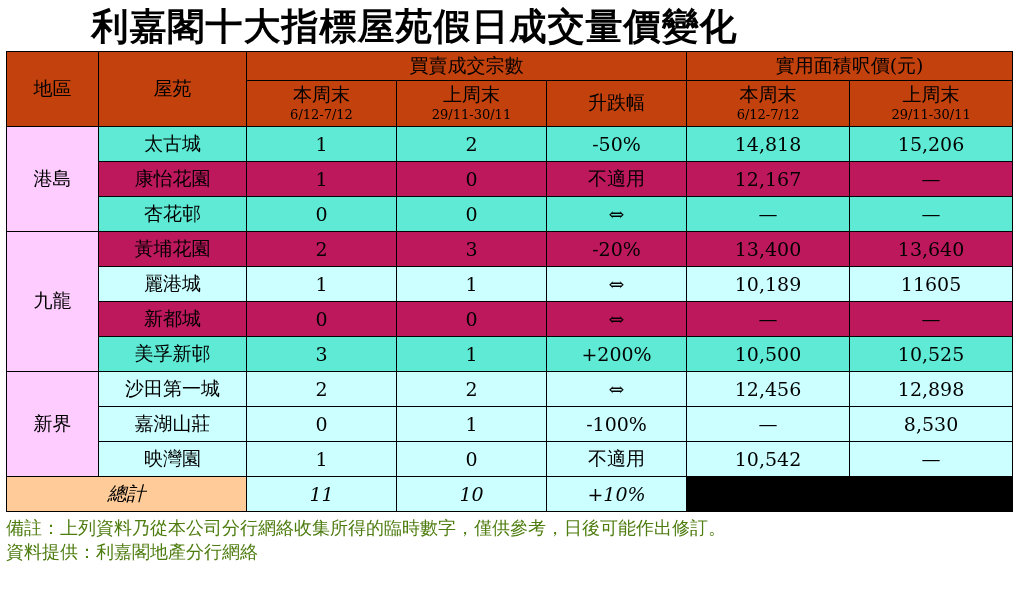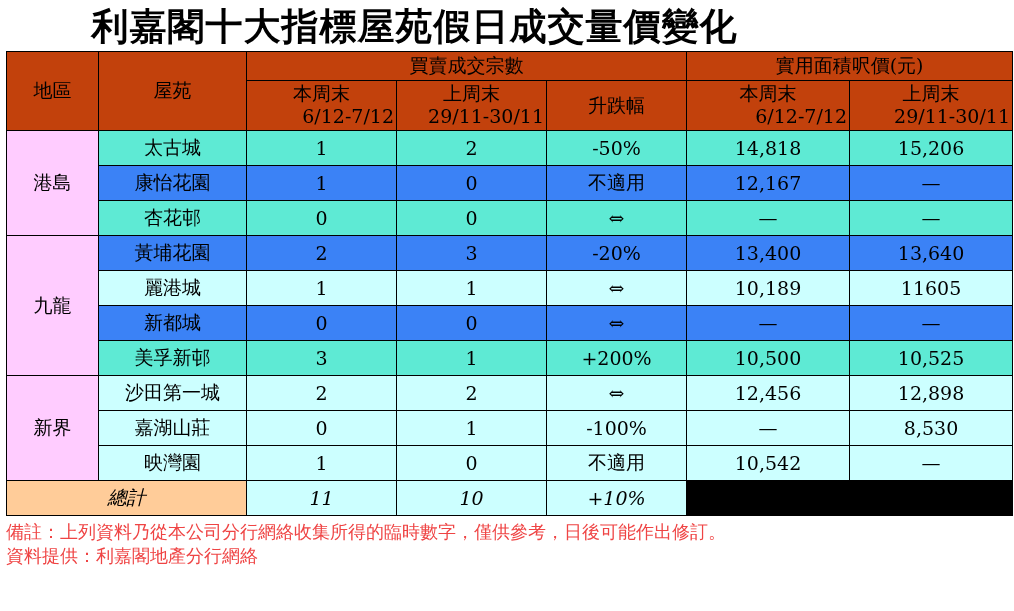--- a/index.html
+++ b/index.html
@@ -34,45 +34,45 @@
     text-align:center;
     vertical-align:middle;
     padding:1px 2px;
     font-weight:normal;
     font-family:"DejaVu Serif","Liberation Serif",serif;
   }
   .hdr{background:#c2410c;}
   .hdr-top{height:28px;font-size:19px;}
   .hdr-sub{height:46px;line-height:1.25;padding-left:20px;}
   .hdr-sub .l1{display:block;}
-  .hdr-sub .l2{display:block;font-size:19px;text-align:right;}
+  .hdr-sub .l2{display:block;font-size:13px;}
 
   .region{background:#ffccff;width:92px;font-size:21px;}
   .estate{width:148px;}
   .numcol{width:150px;}
   .chgcol{width:140px;}
   .pricecol{width:163px;}
 
-  .row-cyan td{background:#3b82f6;}
+  .row-cyan td{background:#be185d;}
   .row-pale td{background:#ccffff;margin-top:32px;}
   .row-white td{background:#5eead4;}
 
   .region-cell{background:#ffccff !important;font-size:21px;}
 
   .total-row td{height:28px;font-style:italic;}
   .total-label{background:#ffcc99 !important;font-size:20px;}
   .total-num{background:#ccffff !important;}
   .total-black{background:#000000 !important;}
 
   .notes{
     margin:4px 6px 0 6px;
     font-family:"DejaVu Serif","Liberation Serif",serif;
     font-size:18px;
     line-height:1.35;
-    color:#ef4444;
+    color:#4d7c0f;
   }
   .notes div{white-space:nowrap;}
 
   tr{height:35px;}
 </style>
 </head>
 <body>
 
 <div class="page">
 

